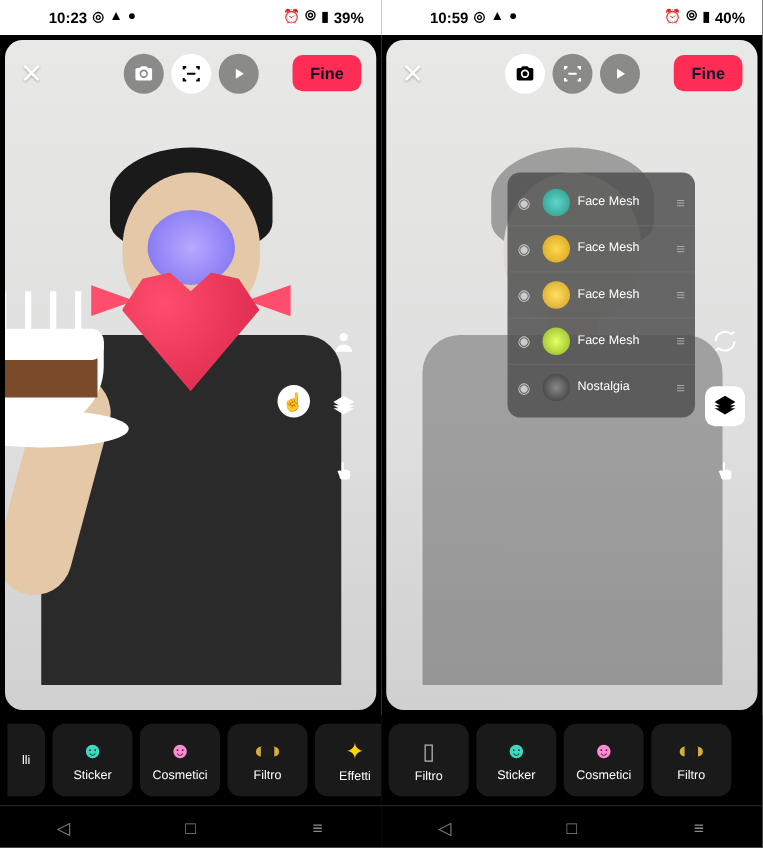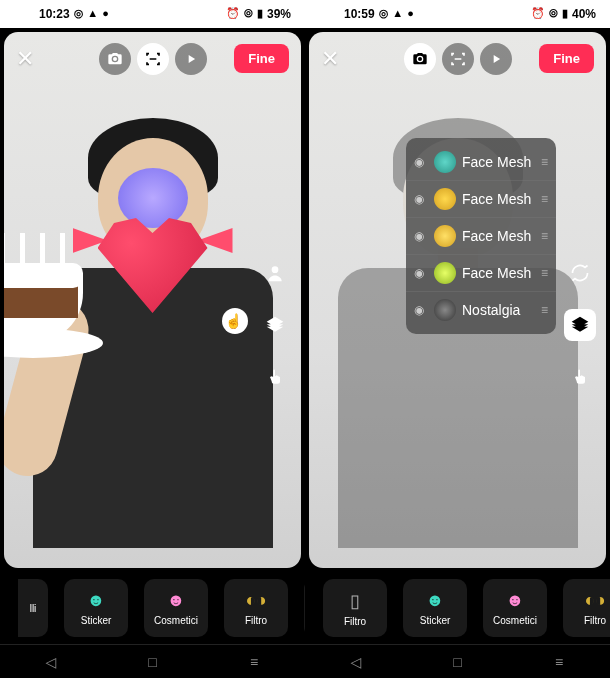--- a/index.html
+++ b/index.html
@@ -75,21 +75,21 @@
       display: flex;
       align-items: center;
       justify-content: center;
       cursor: pointer;
     }
     .circle-btn.white { background: #fff; color: #000; }
     .circle-btn.dark { background: rgba(0,0,0,0.4); color: #fff; }
     .fine-btn {
       margin-left: auto;
       background: #ff2d55;
-      color: #ffffff;
+      color: #0f172a;
       border: none;
       padding: 7px 14px;
       border-radius: 8px;
       font-size: 13px;
       font-weight: 600;
       cursor: pointer;
     }
     
     .side-tools {
       position: absolute;
@@ -257,30 +257,30 @@
       width: 22px;
       height: 22px;
       border-radius: 50%;
       flex-shrink: 0;
     }
     .thumb1 { background: radial-gradient(circle, #5fd6c8, #2a9688); }
     .thumb2 { background: radial-gradient(circle, #ffd84d, #d4a020); }
     .thumb3 { background: radial-gradient(circle, #ffe066, #d4a020); }
     .thumb4 { background: radial-gradient(circle, #e6ff66, #8fb520); }
     .thumb5 { background: radial-gradient(circle, #888, #333); }
-    .layer-label { color: #fff; font-size: 14px; flex: 1; }
+    .layer-label { color: #fff; font-size: 10px; flex: 1; }
     .drag-handle { color: #aaa; font-size: 12px; }
     
     .bottom-tabs {
       height: 72px;
       background: #000;
       display: flex;
       align-items: center;
-      gap: 16px;
-      padding: 0 18px;
+      gap: 6px;
+      padding: 0 6px;
       overflow: hidden;
     }
     .tab {
       flex-shrink: 0;
       width: 64px;
       height: 58px;
       background: #1a1a1a;
       border-radius: 10px;
       display: flex;
       flex-direction: column;

